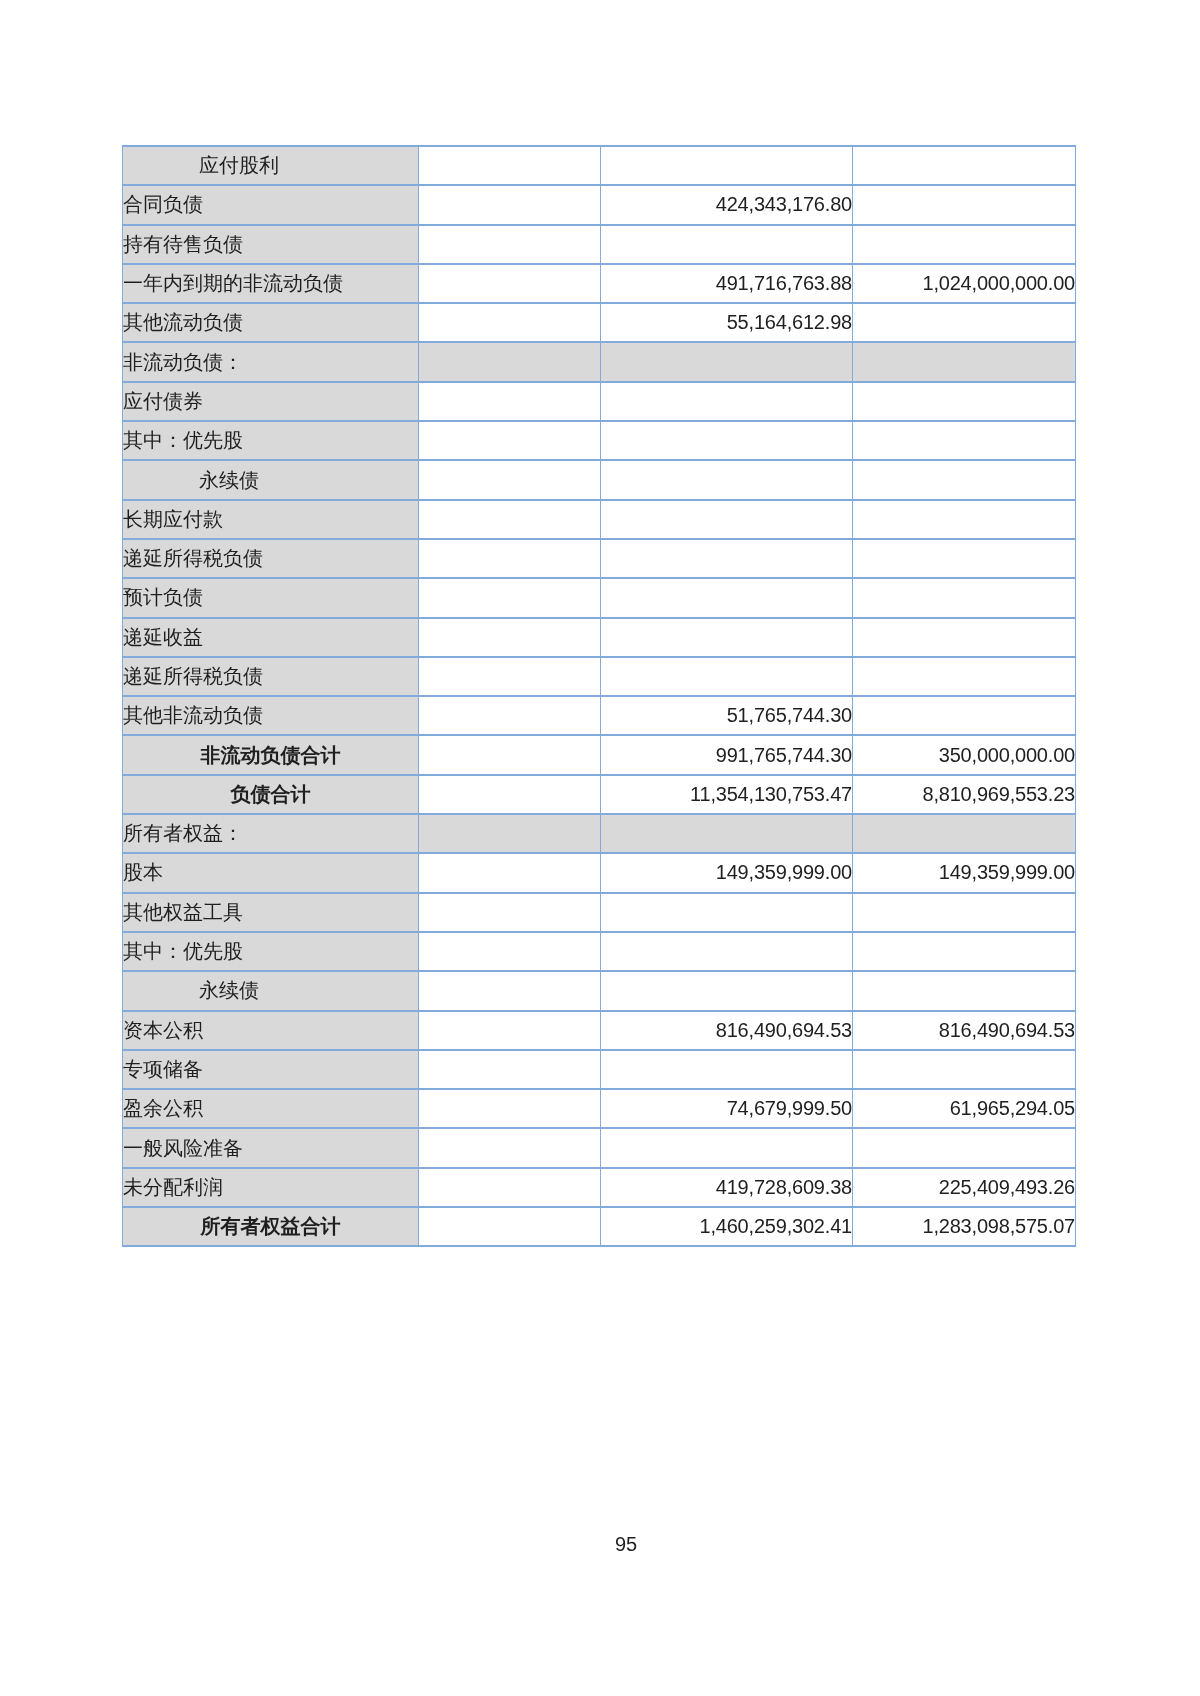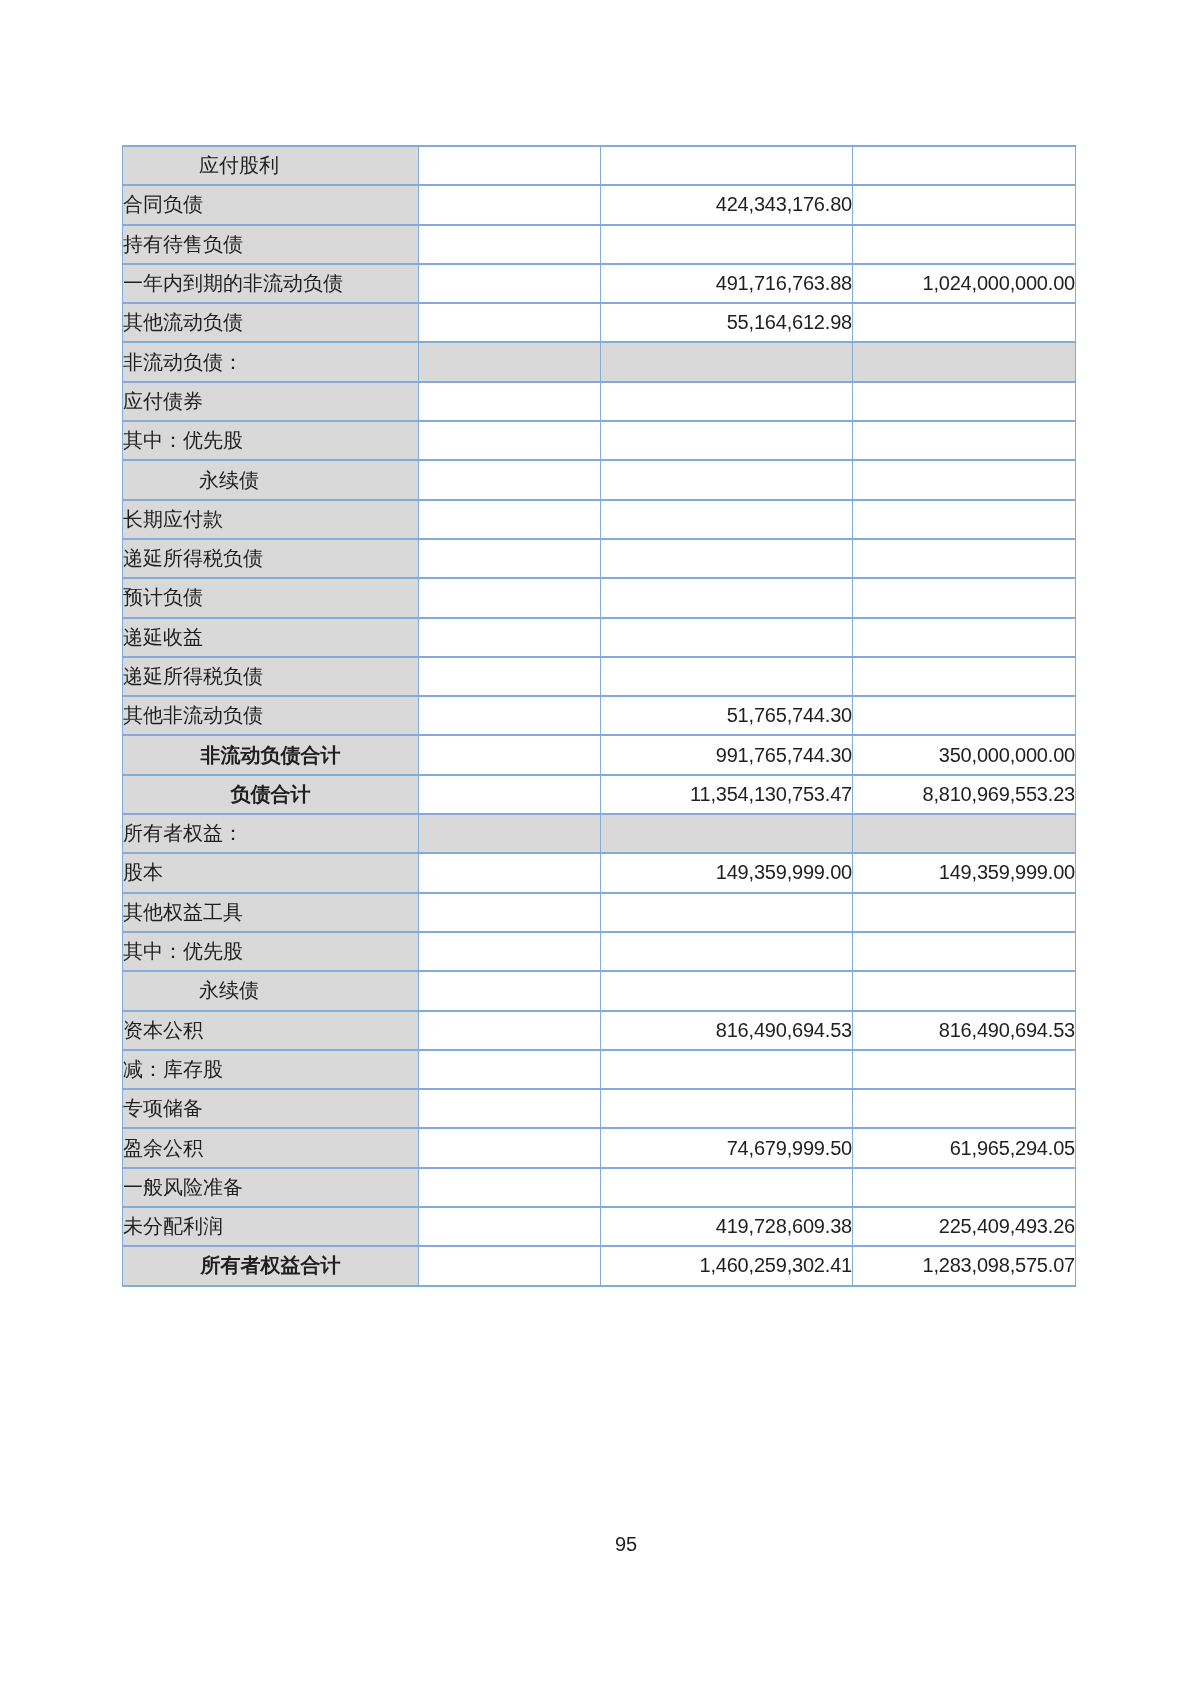--- a/index.html
+++ b/index.html
@@ -211,26 +211,20 @@
           <td class="num"></td>
           <td class="num"></td>
         </tr>
         <tr class="row-item">
           <td class="lbl item">资本公积</td>
           <td class="notes"></td>
           <td class="num">816,490,694.53</td>
           <td class="num">816,490,694.53</td>
         </tr>
         <tr class="row-item">
-          <td class="lbl item">减：库存股</td>
-          <td class="notes"></td>
-          <td class="num"></td>
-          <td class="num"></td>
-        </tr>
-        <tr class="row-item">
           <td class="lbl item">专项储备</td>
           <td class="notes"></td>
           <td class="num"></td>
           <td class="num"></td>
         </tr>
         <tr class="row-item">
           <td class="lbl item">盈余公积</td>
           <td class="notes"></td>
           <td class="num">74,679,999.50</td>
           <td class="num">61,965,294.05</td>

